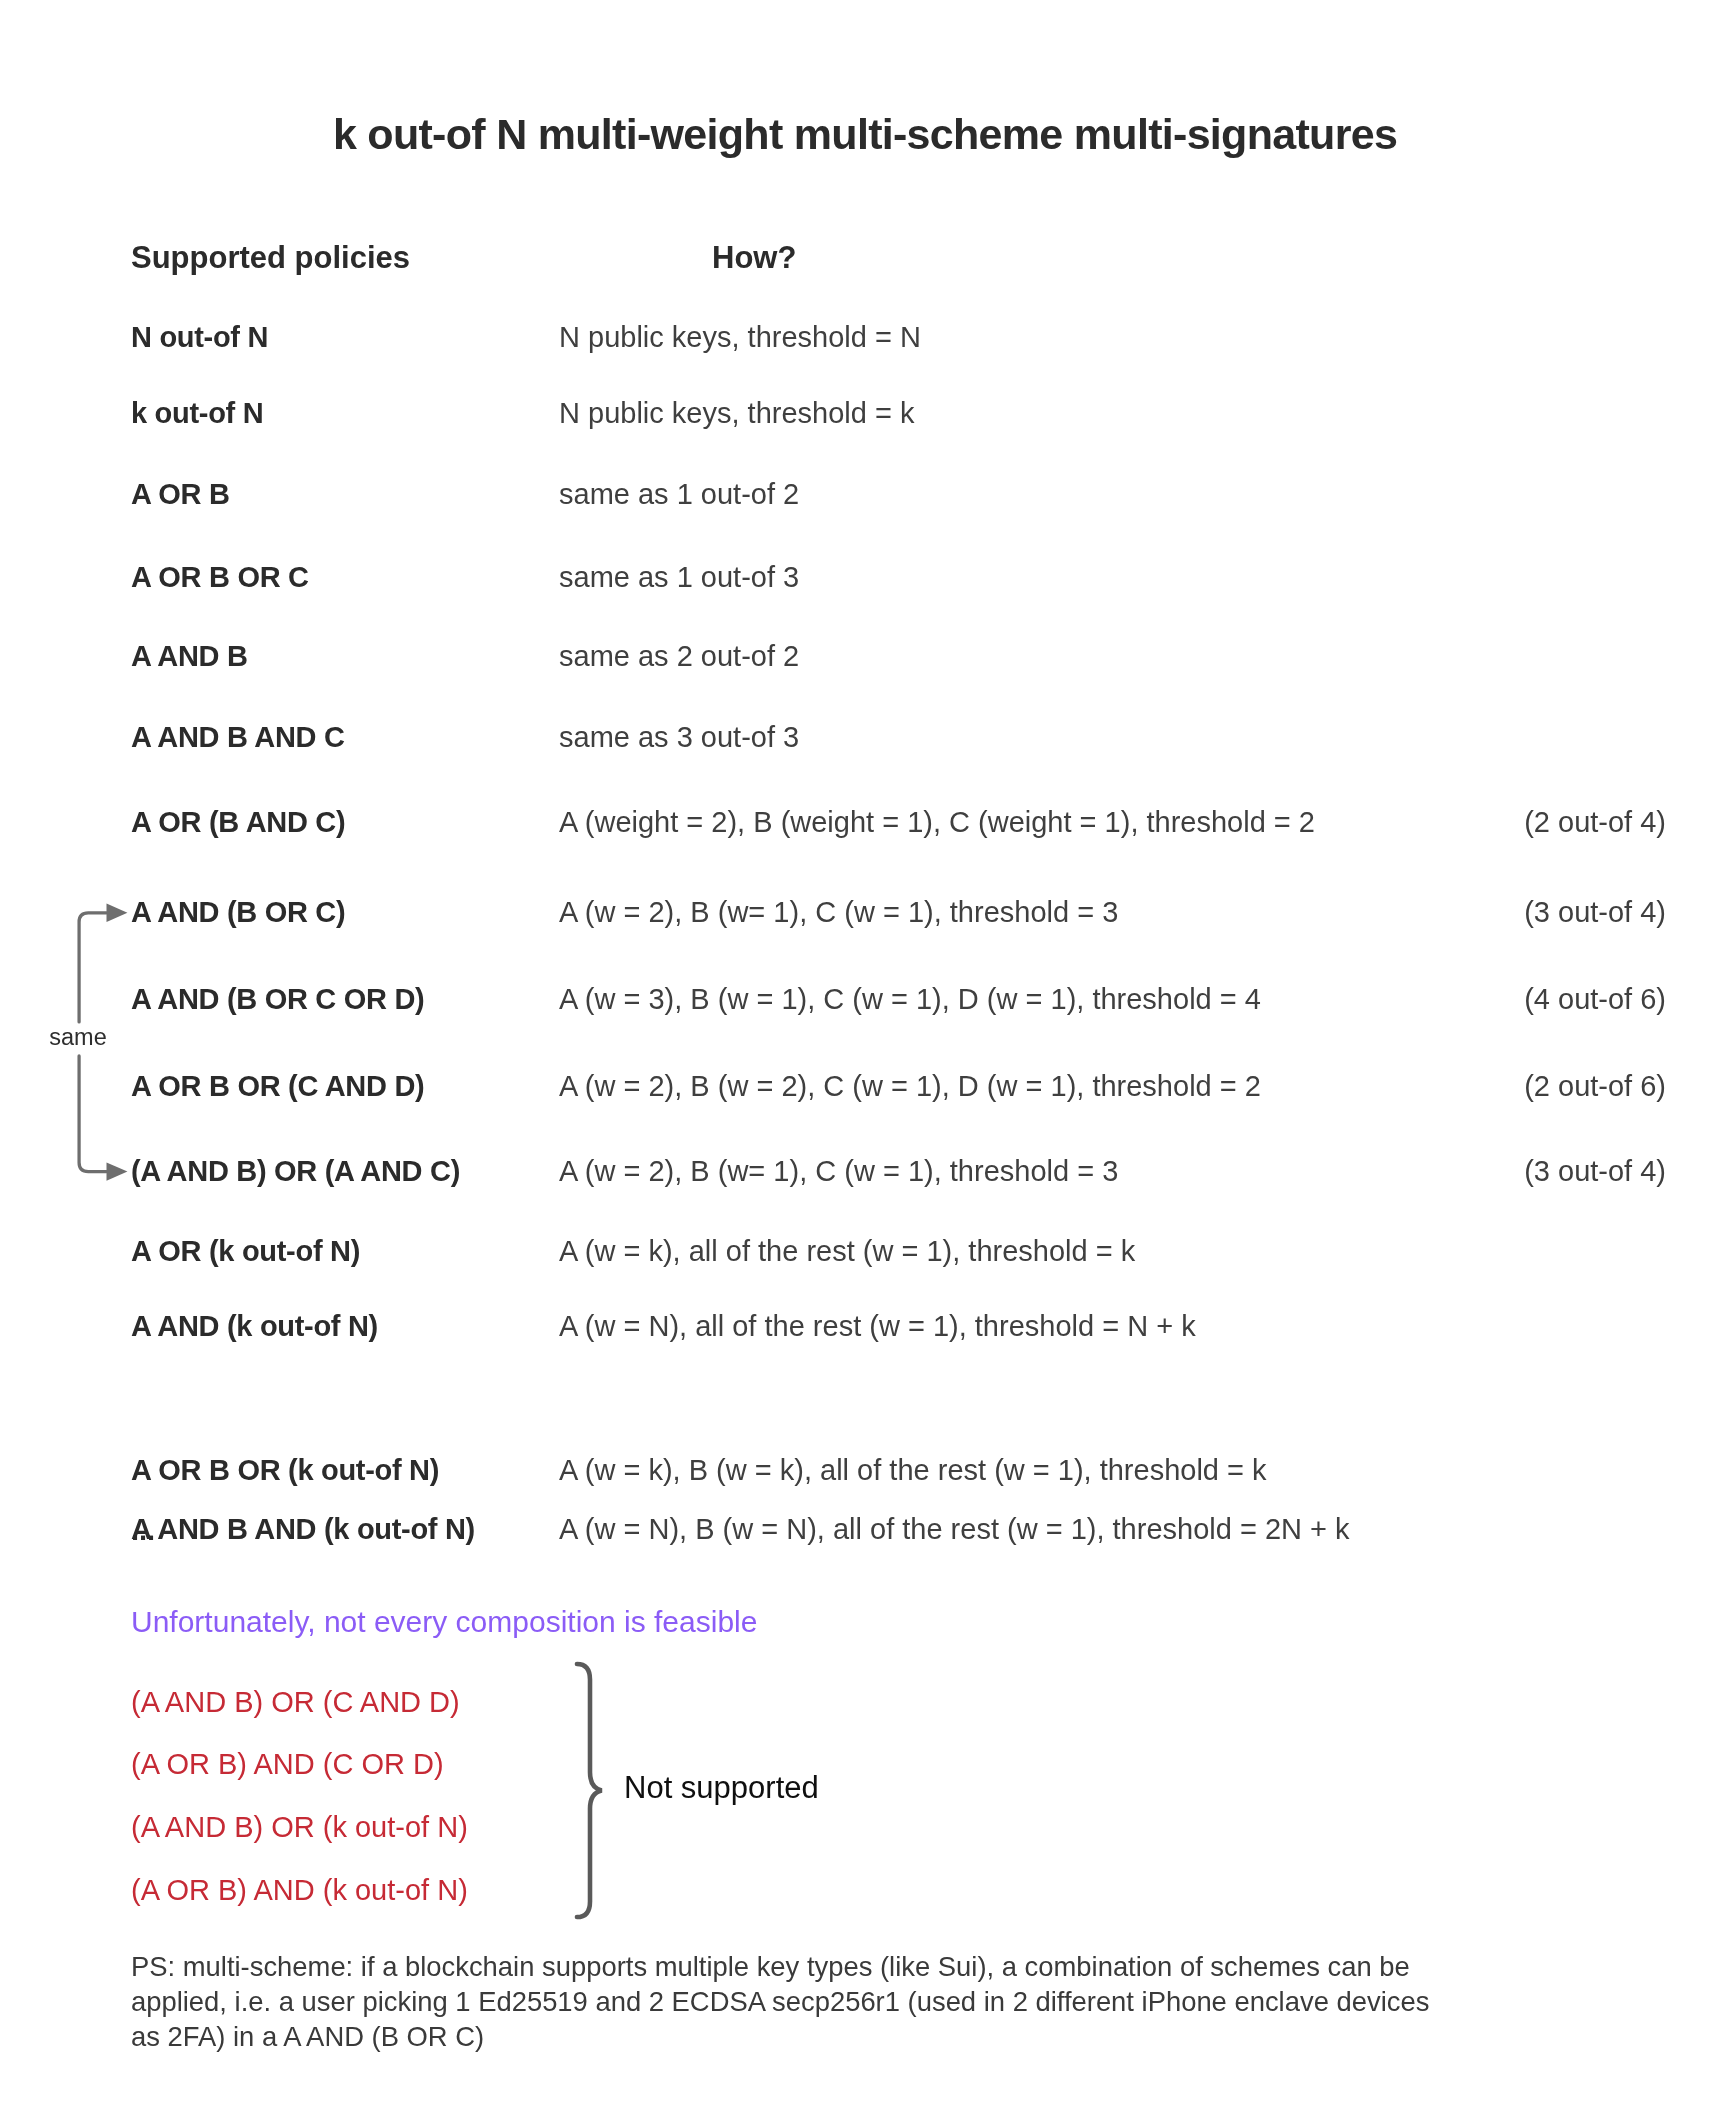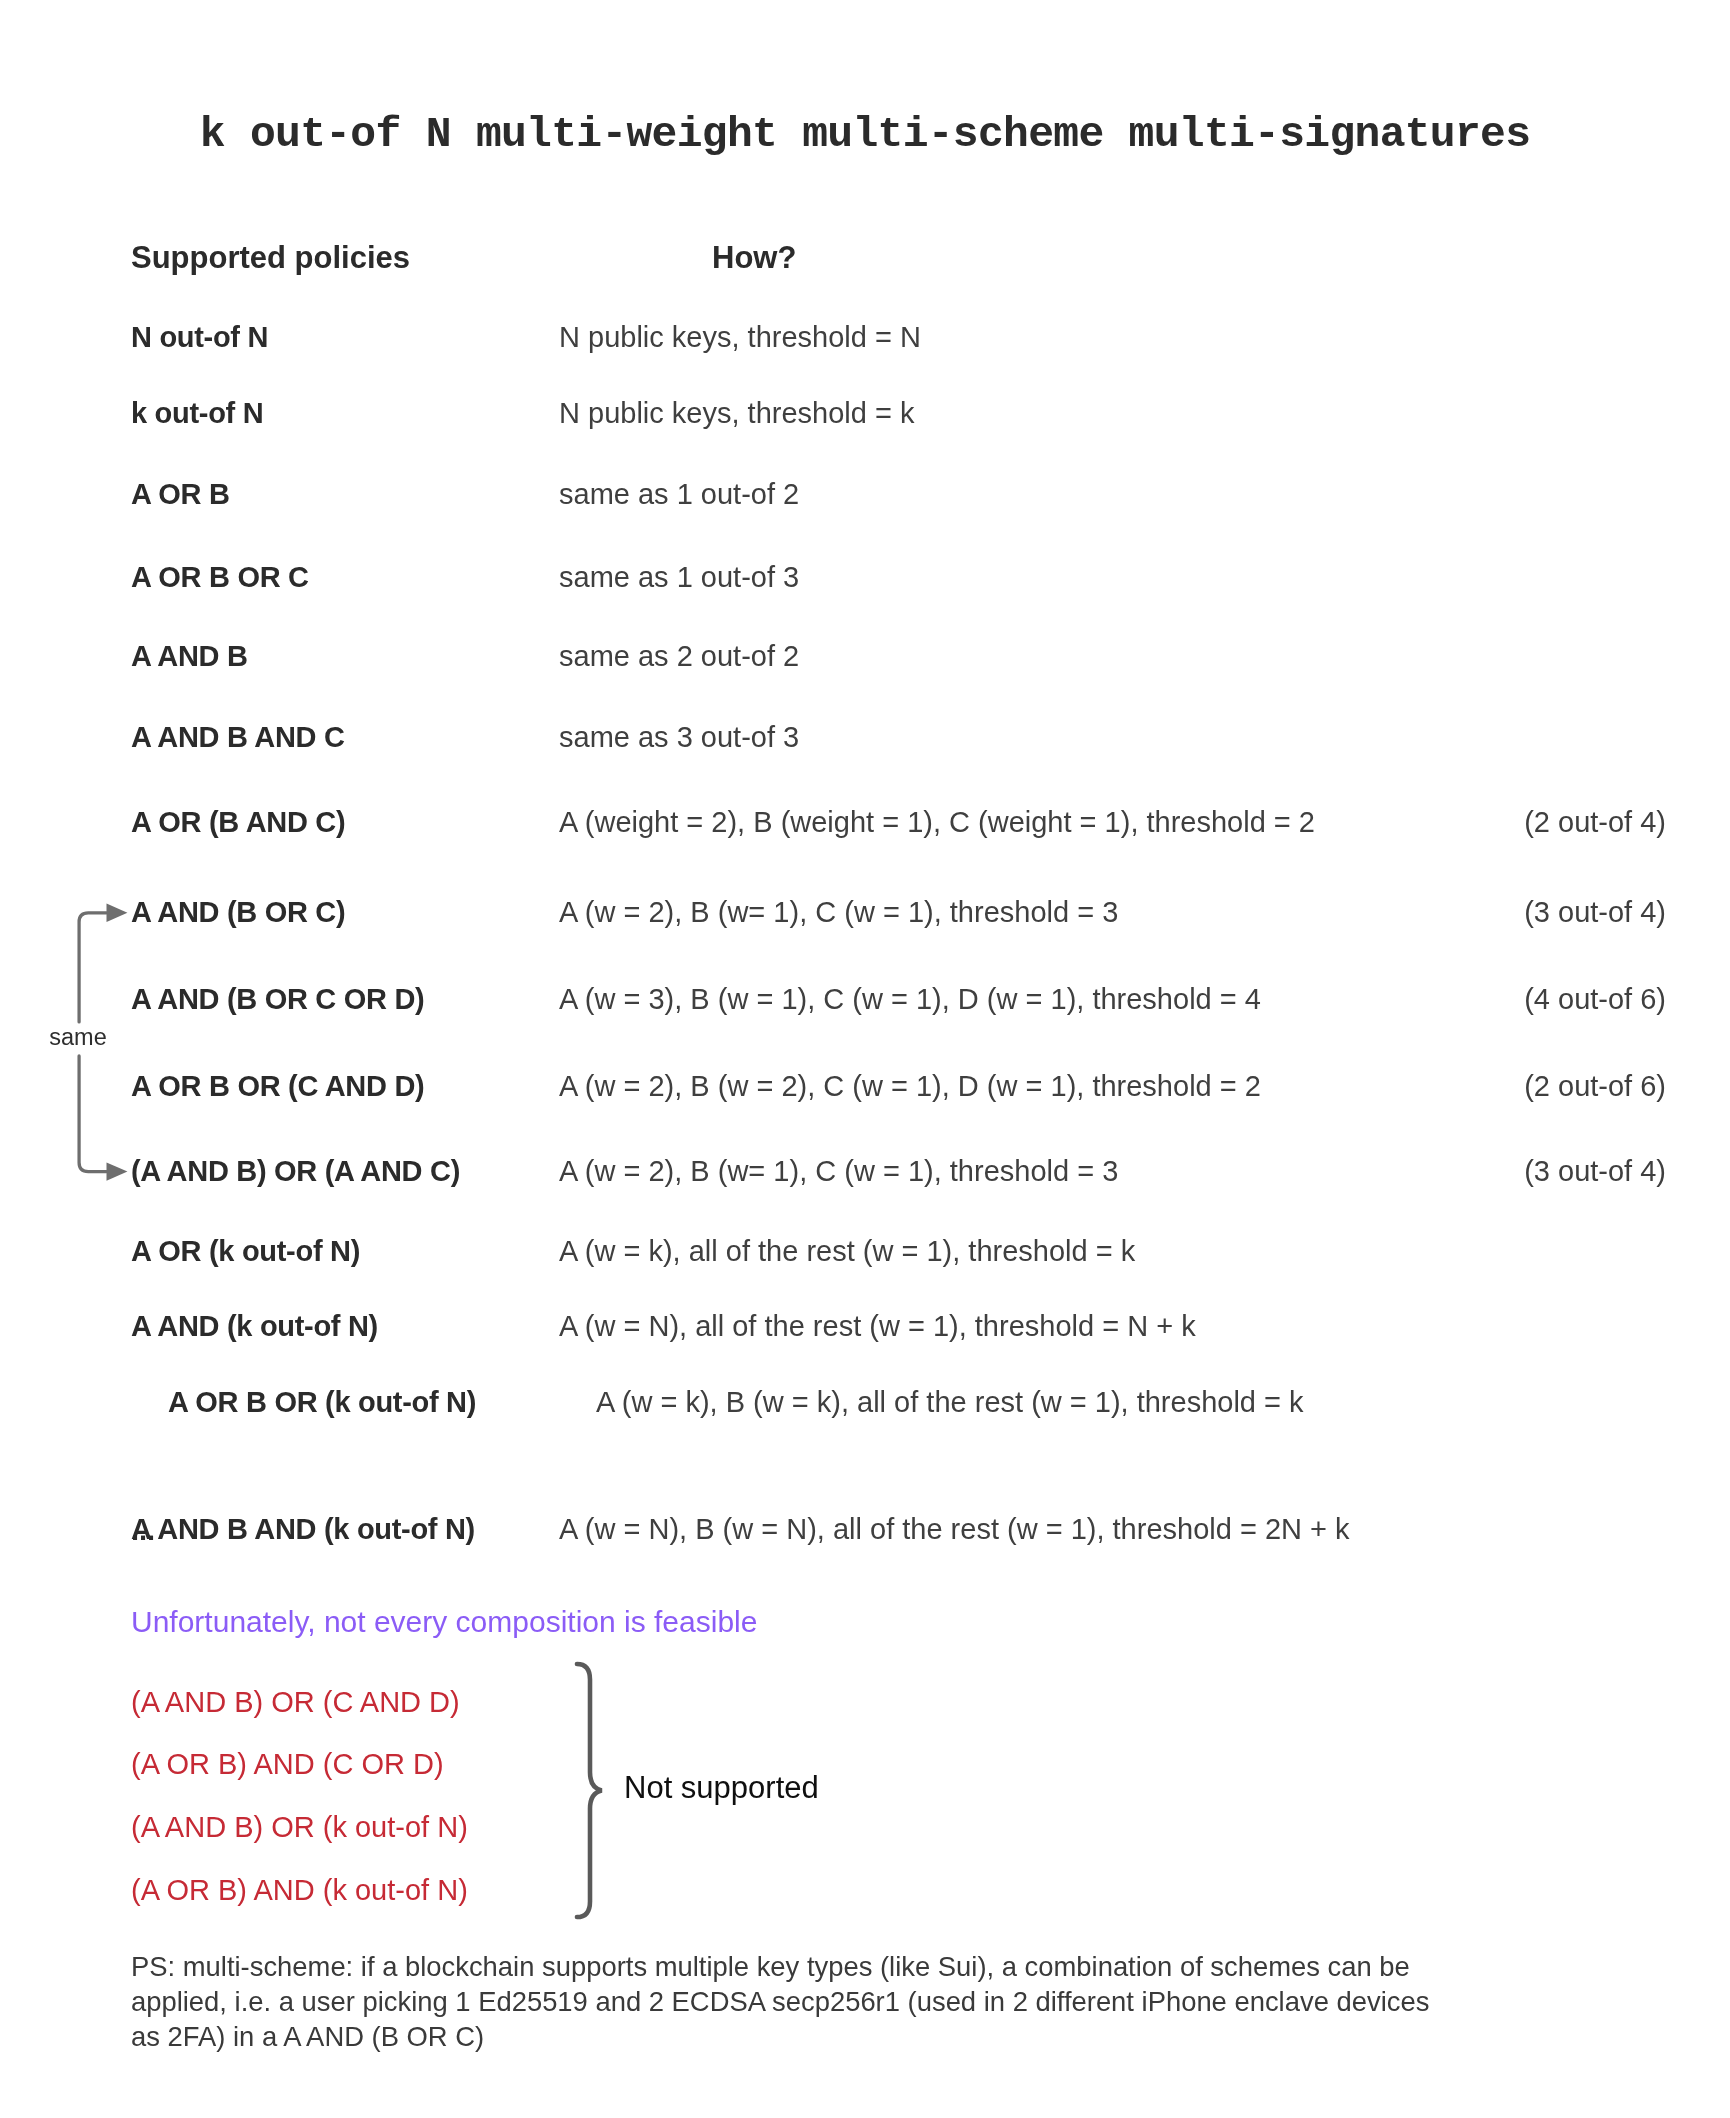--- a/index.html
+++ b/index.html
@@ -3,21 +3,21 @@
 <meta charset="utf-8">
 <style>
   html,body{margin:0;padding:0;}
   body{
     width:1730px;height:2119px;position:relative;background:#ffffff;
     font-family:"Liberation Sans", sans-serif;color:#2e2e2e;overflow:hidden;
   }
   .abs{position:absolute;}
   .page-title{
     left:0;right:0;top:110px;text-align:center;
-    font-size:43px;font-weight:bold;letter-spacing:-0.7px;color:#2b2b2b;font-family:Liberation Mono, monospace;
+    font-size:43px;font-weight:bold;letter-spacing:-0.7px;color:#2b2b2b;
   }
   .col-header{font-size:31px;font-weight:bold;color:#2b2b2b;top:240px;}
   #hdr-policies{left:131px;}
   #hdr-how{left:712px;}
 
   .row{
     position:absolute;left:131px;width:1535px;
     display:flex;align-items:flex-start;font-size:29px;line-height:39px;
   }
   .policy{width:428px;flex:0 0 428px;font-weight:bold;color:#2b2b2b;letter-spacing:-0.3px;}
@@ -132,21 +132,21 @@
         <span class="note"></span>
       </div>
     </div>
     <div class="row" style="top: 1307px; align-items: flex-end;">
       <div class="policy">A AND (k out-of N)</div>
       <div class="how">
         <span>A (w = N), all of the rest (w = 1), threshold = N + k</span>
         <span class="note"></span>
       </div>
     </div>
-    <div class="row" style="top: 1383px; margin-left: 37px;">
+    <div class="row" style="top: 1451px;">
       <div class="policy">A OR B OR (k out-of N)</div>
       <div class="how">
         <span>A (w = k), B (w = k), all of the rest (w = 1), threshold = k</span>
         <span class="note"></span>
       </div>
     </div>
     <div class="row" style="top: 1510px;">
       <div class="policy">A AND B AND (k out-of N)</div>
       <div class="how">
         <span>A (w = N), B (w = N), all of the rest (w = 1), threshold = 2N + k</span>

